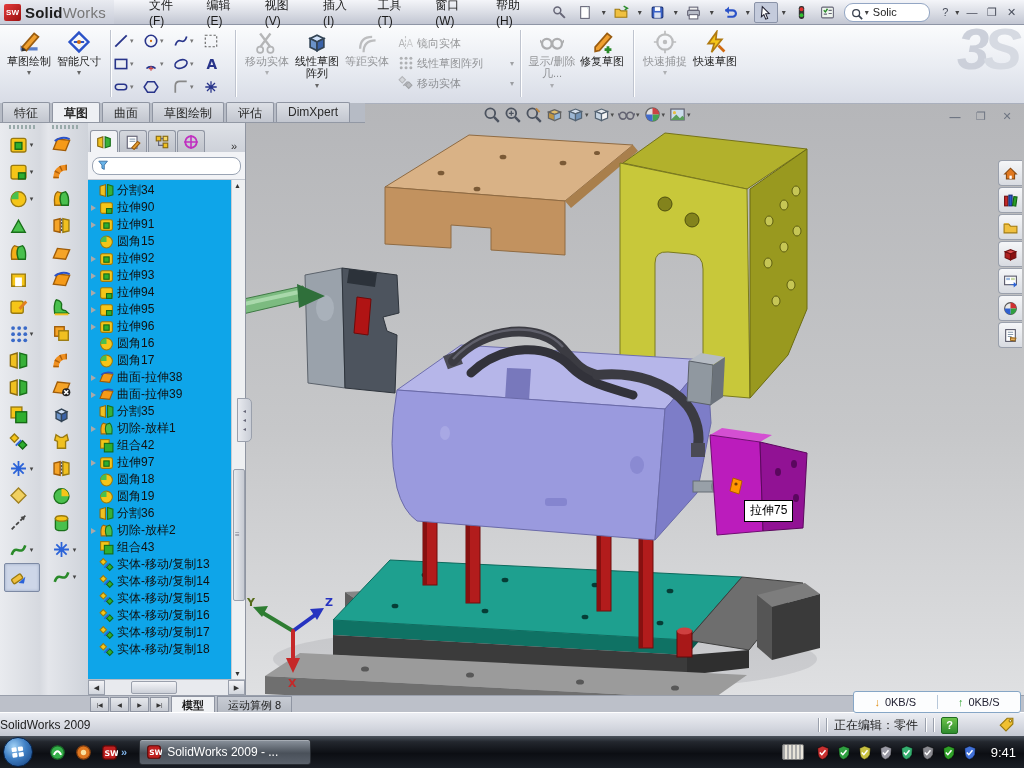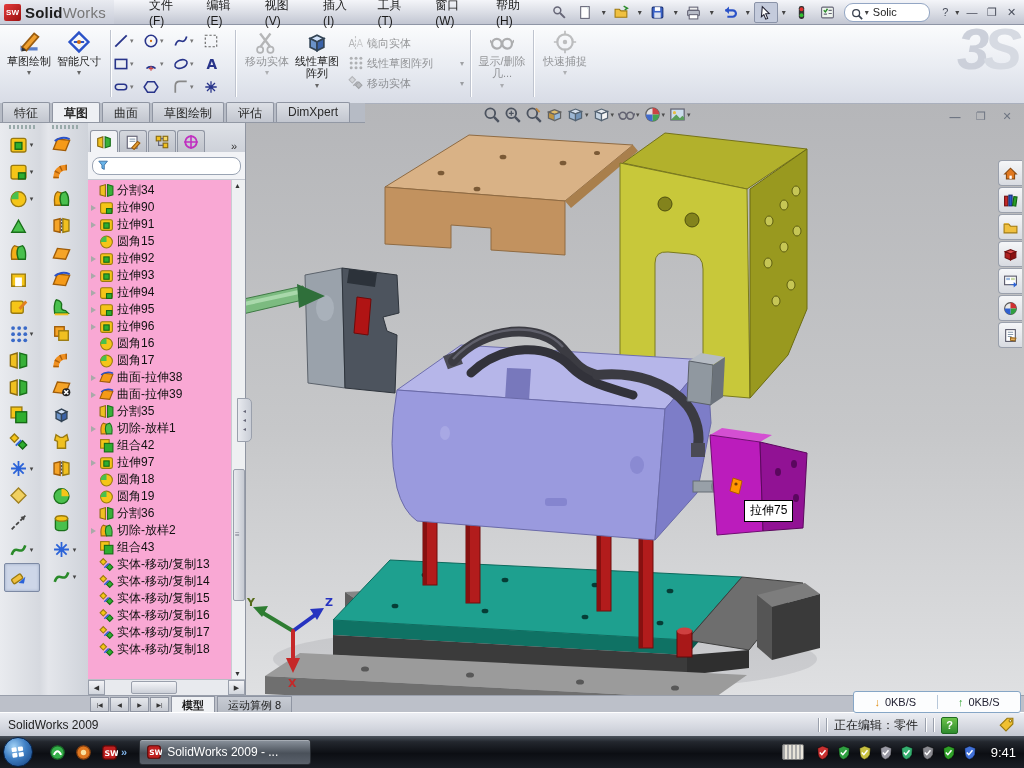--- a/index.html
+++ b/index.html
@@ -74,21 +74,21 @@
     display:flex;flex-direction:column}
   .ptabs{display:flex;align-items:flex-end;height:27px;padding:3px 2px 0;gap:1px;background:linear-gradient(180deg,#dfe2e8,#cdd1d9)}
   .ptab{width:26px;height:21px;border:1px solid #8f95a2;border-bottom:none;border-radius:3px 3px 0 0;
     background:linear-gradient(180deg,#d4d7dd,#bfc3cb);display:flex;align-items:center;justify-content:center}
   .ptab.active{background:#f2f3f6}
   .ptab svg{width:16px;height:16px}
   .pmore{margin-left:auto;font-size:11px;color:#333;padding:0 6px}
   .filterrow{height:23px;background:#f2f3f6;display:flex;align-items:center;padding:2px 4px;border-bottom:1px solid #c4c8d0}
   .filterbox{flex:1;height:16px;border:1px solid #9aa4b4;border-radius:8px;background:#fff;display:flex;align-items:center;padding:0 5px;gap:4px}
   .filterbox svg{width:11px;height:11px}
-  .treewrap{flex:1;position:relative;background:#f9a8d4;overflow:hidden}
+  .treewrap{flex:1;position:relative;background:#0ea5e9;overflow:hidden}
   .treelist{position:absolute;left:0;top:2px;right:13px;bottom:0}
   .trow{display:flex;align-items:center;height:17px;font-size:12px;color:#111;white-space:nowrap}
   .texp{width:11px;display:flex;justify-content:center}
   .texp i{width:0;height:0;border-top:3.5px solid transparent;border-bottom:3.5px solid transparent;border-left:5px solid #a9a9a9}
   .ticon{width:15px;height:15px;margin-right:3px}
   .ticon svg{width:15px;height:15px}
   .vscroll{position:absolute;right:0;top:0;bottom:0;width:13px;background:#eef0f2;border-left:1px solid #c8ccd2}
   .vs-up,.vs-dn{position:absolute;left:2px;font-size:7px;color:#333}
   .vthumb{position:absolute;left:1px;width:10px;background:linear-gradient(90deg,#e8eaee,#c6cad2);
     border:1px solid #9aa0ac;border-radius:2px}
@@ -130,21 +130,21 @@
   .navbtns{display:flex;gap:1px;margin-left:90px}
   .navbtn{width:17px;height:13px;background:linear-gradient(180deg,#e6e8ec,#c6cad2);border:1px solid #8f95a2;
     font-size:6px;color:#333;display:flex;align-items:center;justify-content:center}
   .mtab{font-size:11px;color:#1a1a1a;padding:1px 10px 2px;border:1px solid #8f95a2;border-bottom:none;margin-left:2px;
     background:linear-gradient(180deg,#c8ccd4,#b4b9c2);height:13px}
   .mtab.active{background:#eff1f4;font-weight:bold}
   
   .statusbar{left:0;top:712px;width:1024px;height:24px;
     background:linear-gradient(180deg,#eceef3 0%,#d4d7df 60%,#c3c7d1 100%);
     border-top:1px solid #fff;display:flex;align-items:center;font-size:12px;color:#1c1c1c;z-index:12}
-  .sbleft{margin-left:8px}
+  .sbleft{margin-left:0}
   .sbright{margin-left:auto;display:flex;align-items:center;gap:7px;margin-right:10px}
   .sbsep{width:1px;height:14px;background:#9aa0ac;box-shadow:1px 0 0 #fff}
   .qicon{width:15px;height:15px;background:linear-gradient(180deg,#6cc24a,#2e8b2e);border:1px solid #1f6b1f;
     color:#fff;font-size:11px;font-weight:bold;display:flex;align-items:center;justify-content:center;border-radius:2px}
   .sbright svg{width:16px;height:16px}
   
   .taskbar{left:0;top:736px;width:1024px;height:32px;
     background:linear-gradient(180deg,#4b525c 0%,#23272e 18%,#0c0e13 55%,#1a1e25 100%);
     display:flex;align-items:center;z-index:40}
   .orb{width:28px;height:28px;border-radius:50%;margin-left:3px;
@@ -374,20 +374,26 @@
     </div>
     <div class="rbtn">
       <span class="ric"><svg viewBox="0 0 14 14">
             <polygon points="3,5 7,3 11,5 7,7" fill="#cfe0f8" stroke="#345"></polygon>
             <polygon points="3,5 7,7 7,12 3,10" fill="#6a92c8" stroke="#345"></polygon>
             <polygon points="7,7 11,5 11,10 7,12" fill="#3a62a8" stroke="#345"></polygon>
           </svg></span>
       <span class="rlbl">线性草图阵列</span>
       <span class="rarr">▾</span>
     </div>
+    <div class="rbtn disabled">
+      <span class="ric"><svg viewBox="0 0 14 14">
+            <path d="M3,11 Q3,4 10,4 M5,13 Q5,6 12,6" stroke="#778" fill="none" stroke-width="1.3"></path>
+          </svg></span>
+      <span class="rlbl">等距实体</span>
+    </div>
   </div>
   <div class="stack">
     <div class="srow disabled">
       <span><svg viewBox="0 0 14 14">
             <path d="M7,1 L7,13" stroke="#888" stroke-dasharray="2,1.5"></path>
             <text x="0.5" y="11" font-size="9" fill="#667">A</text>
             <text x="8" y="11" font-size="9" fill="#99a">A</text>
           </svg></span>
       <span>镜向实体</span>
     </div>
@@ -422,31 +428,45 @@
   <div class="rgroup">
     <div class="rbtn disabled">
       <span class="ric"><svg viewBox="0 0 14 14">
             <circle cx="4" cy="8" r="2.8" fill="none" stroke="#556" stroke-width="1.3"></circle>
             <circle cx="10" cy="8" r="2.8" fill="none" stroke="#556" stroke-width="1.3"></circle>
             <path d="M6.8,8 Q7,6.5 7.2,8 M1.2,8 L0,6 M12.8,8 L14,6" stroke="#556" fill="none"></path>
           </svg></span>
       <span class="rlbl">显示/删除几...</span>
       <span class="rarr">▾</span>
     </div>
+    <div class="rbtn">
+      <span class="ric"><svg viewBox="0 0 14 14">
+            <path d="M3,10 L10,2 L12.5,4 L5.5,12 L3,12.5 Z" fill="#f0a030" stroke="#9a5c10"></path>
+            <path d="M10.5,9.5 l0,4 M8.5,11.5 l4,0" stroke="#2a8a2a" stroke-width="1.6"></path>
+          </svg></span>
+      <span class="rlbl">修复草图</span>
+    </div>
   </div>
   <div class="rsep"></div>
   <div class="rgroup">
     <div class="rbtn disabled">
       <span class="ric"><svg viewBox="0 0 14 14">
             <circle cx="7" cy="7" r="4.5" fill="none" stroke="#778" stroke-width="1.3"></circle>
             <circle cx="7" cy="7" r="1.3" fill="#778"></circle>
             <path d="M7,0.5 L7,3 M7,11 L7,13.5 M0.5,7 L3,7 M11,7 L13.5,7" stroke="#778"></path>
           </svg></span>
       <span class="rlbl">快速捕捉</span>
       <span class="rarr">▾</span>
+    </div>
+    <div class="rbtn">
+      <span class="ric"><svg viewBox="0 0 14 14">
+            <path d="M8,1 L3,8 L6.5,8 L5,13 L11,5.5 L7.5,5.5 Z" fill="#f5c518" stroke="#b07a10"></path>
+            <path d="M9,9 L12.5,12.5" stroke="#d06a10" stroke-width="1.6"></path>
+          </svg></span>
+      <span class="rlbl">快速草图</span>
     </div>
   </div>
 </div>
 <div class="abs watermark"><span>3</span><span class="s2">S</span></div>
 
 <div class="abs tabsrow" id="ctabs">
     <div class="ctab">特征</div>
     <div class="ctab active">草图</div>
     <div class="ctab">曲面</div>
     <div class="ctab">草图绘制</div>

